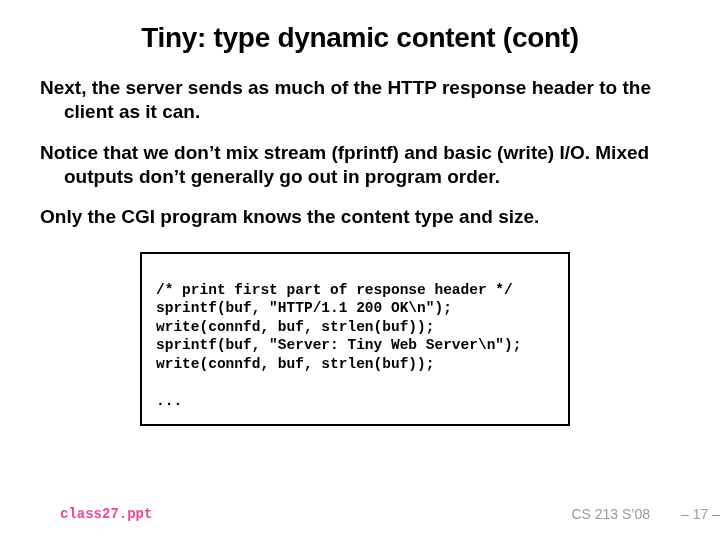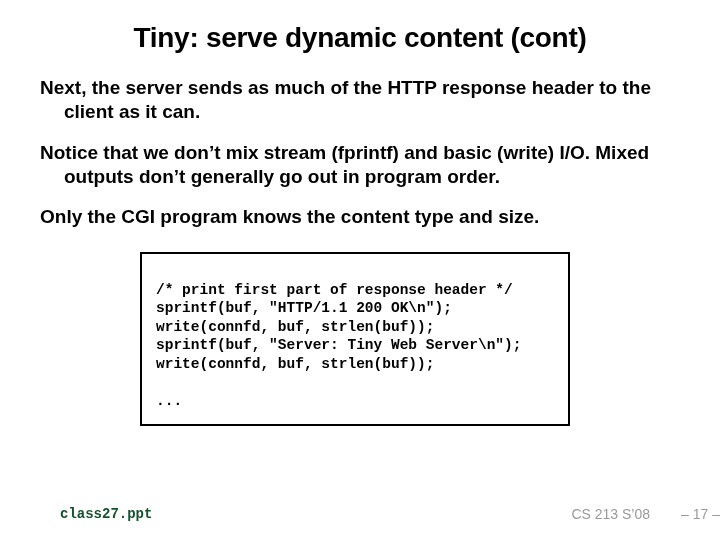--- a/index.html
+++ b/index.html
@@ -47,21 +47,21 @@
     width: 720px;
     height: 24px;
     font-size: 14px;
   }
   .footer-left {
     position: absolute;
     left: 60px;
     bottom: 0;
     font-family: "Courier New", Courier, monospace;
     font-weight: bold;
-    color: #14532d;
+    color: #ec4899;
     text-align: right;
   }
   .footer-center {
     position: absolute;
     left: 0;
     width: 720px;
     text-align: right;
     bottom: 0;
     color: #9a9a9a;
     font-family: Arial, Helvetica, sans-serif;
@@ -70,21 +70,21 @@
     position: absolute;
     right: 70px;
     bottom: 0;
     color: #9a9a9a;
     font-family: Arial, Helvetica, sans-serif;
   }
 </style>
 </head>
 <body>
 
-<h1 class="title">Tiny: serve dynamic content (cont)</h1>
+<h1 class="title">Tiny: type dynamic content (cont)</h1>
 
 <div class="body-text">
   <p class="para">Next, the server sends as much of the HTTP response header to the client as it can.</p>
   <p class="para">Notice that we don’t mix stream (fprintf) and basic (write) I/O. Mixed outputs don’t generally go out in program order.</p>
   <p class="para">Only the CGI program knows the content type and size.</p>
 </div>
 
 <div class="code-box">/* print first part of response header */
 sprintf(buf, "HTTP/1.1 200 OK\n");
 write(connfd, buf, strlen(buf));

